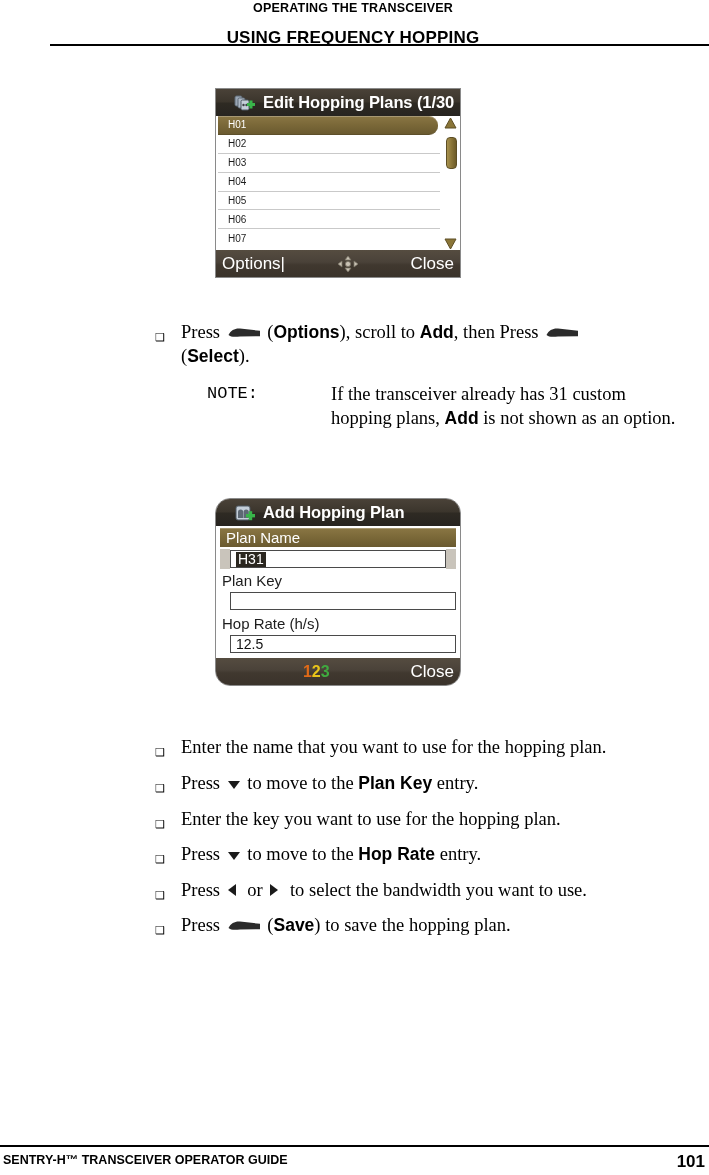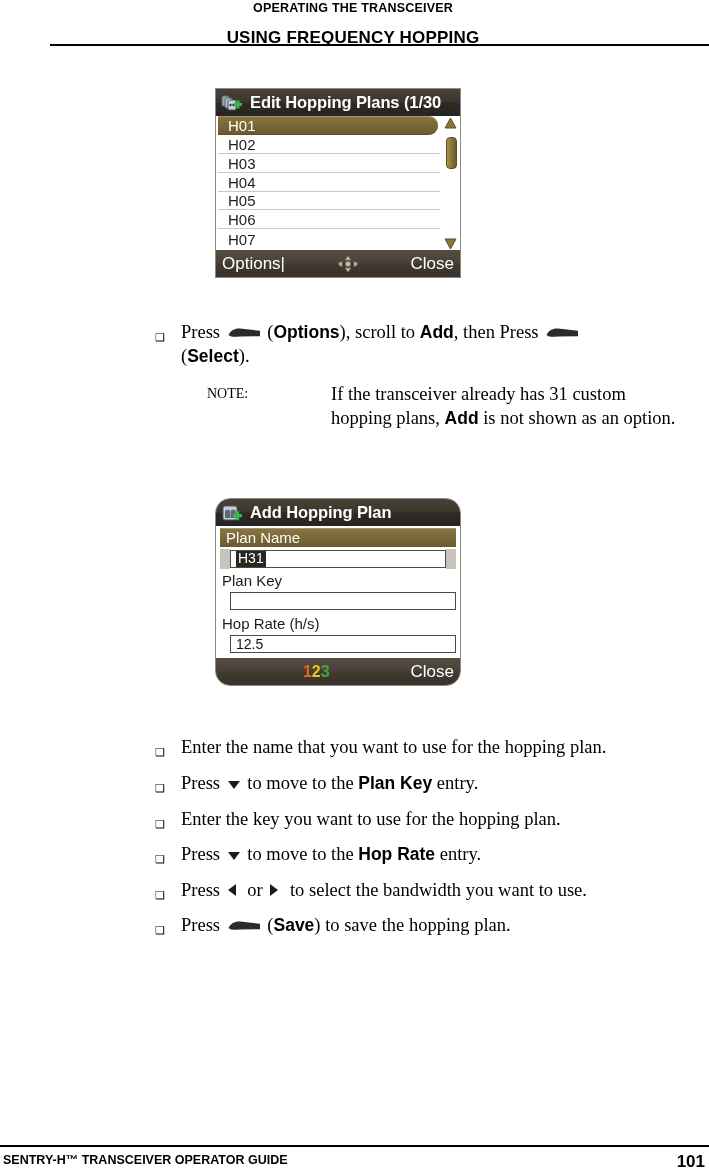--- a/index.html
+++ b/index.html
@@ -78,40 +78,40 @@
   .arrow-g svg{ display:block; }
 
   
   .note-block{
     position:absolute;
     display:flex;
     font-size:18.5px;
     line-height:24px;
   }
   .note-label{
-    font-family:Liberation Serif, serif;
-    font-size:14px;
+    font-family:Liberation Mono, monospace;
+    font-size:17px;
     width:124px; flex:0 0 124px;
   }
   .note-text{ flex:1 1 auto; }
 
   
   .device{
     position:absolute;
     background:#ffffff;
     border:1px solid #8a8a8a;
     box-sizing:border-box;
     font-family:"Liberation Sans", sans-serif;
     overflow:hidden;
   }
   .dev-title{
     height:27px;
     background:linear-gradient(to bottom,#4a4238 0%,#3b352c 48%,#2e2a23 52%,#272420 100%);
     display:flex; align-items:center;
-    padding-left:4px;
+    padding-left:17px;
     overflow:hidden;
   }
   .dev-title-text{
     color:#ffffff;
     font-size:16.5px;
     font-weight:bold;
     white-space:nowrap;
     margin-left:6px;
     letter-spacing:-.1px;
   }
@@ -133,22 +133,22 @@
   .sk-right{ white-space:nowrap; }
   .sk-mid{ display:flex; align-items:center; }
 
   
   .list-area{ position:absolute; left:0; top:0; right:0; bottom:0; }
   .list-row{
     position:relative;
     height:18.9px;
     margin:0 20px 0 2px;
     border-bottom:1px solid #c9c9c9;
-    display:flex; align-items:flex-end;
-    font-size:15px;
+    display:flex; align-items:center;
+    font-size:10px;
     color:#1d1d1d;
     padding-left:10px;
     box-sizing:border-box;
   }
   .list-row.sel{
     background:linear-gradient(to bottom,#8a7644 0%,#7a6838 50%,#6a5a30 100%);
     color:#ffffff;
     border-bottom:1px solid #5d4f2a;
     border-radius:0 9px 9px 0;
     margin-right:22px;
@@ -195,21 +195,21 @@
     margin:2px 4px 0 4px;
     border:none;
     background:linear-gradient(to right,#c9c4bb 0 10px,#ffffff 10px calc(100% - 10px),#c9c4bb calc(100% - 10px) 100%);
     height:20px;
     padding:0;
     position:relative;
   }
   .fld-input.boxed .inner{
     position:absolute; left:10px; right:10px; top:1px; bottom:1px;
     border:1px solid #4a4a4a; background:#fff;
-    display:flex; 
+    display:flex; align-items:center;
   }
   .revvid{
     background:#2b2720; color:#ffffff;
     padding:0 2px; margin-left:5px; font-size:14px;
     line-height:15px;
   }
   .fld-val{ margin-left:5px; color:#111; }
 
   .num123{ font-weight:bold; font-size:16px; letter-spacing:0px;}
   .n1{color:#e06a18;} .n2{color:#e8c41a;} .n3{color:#3faa3f;}

